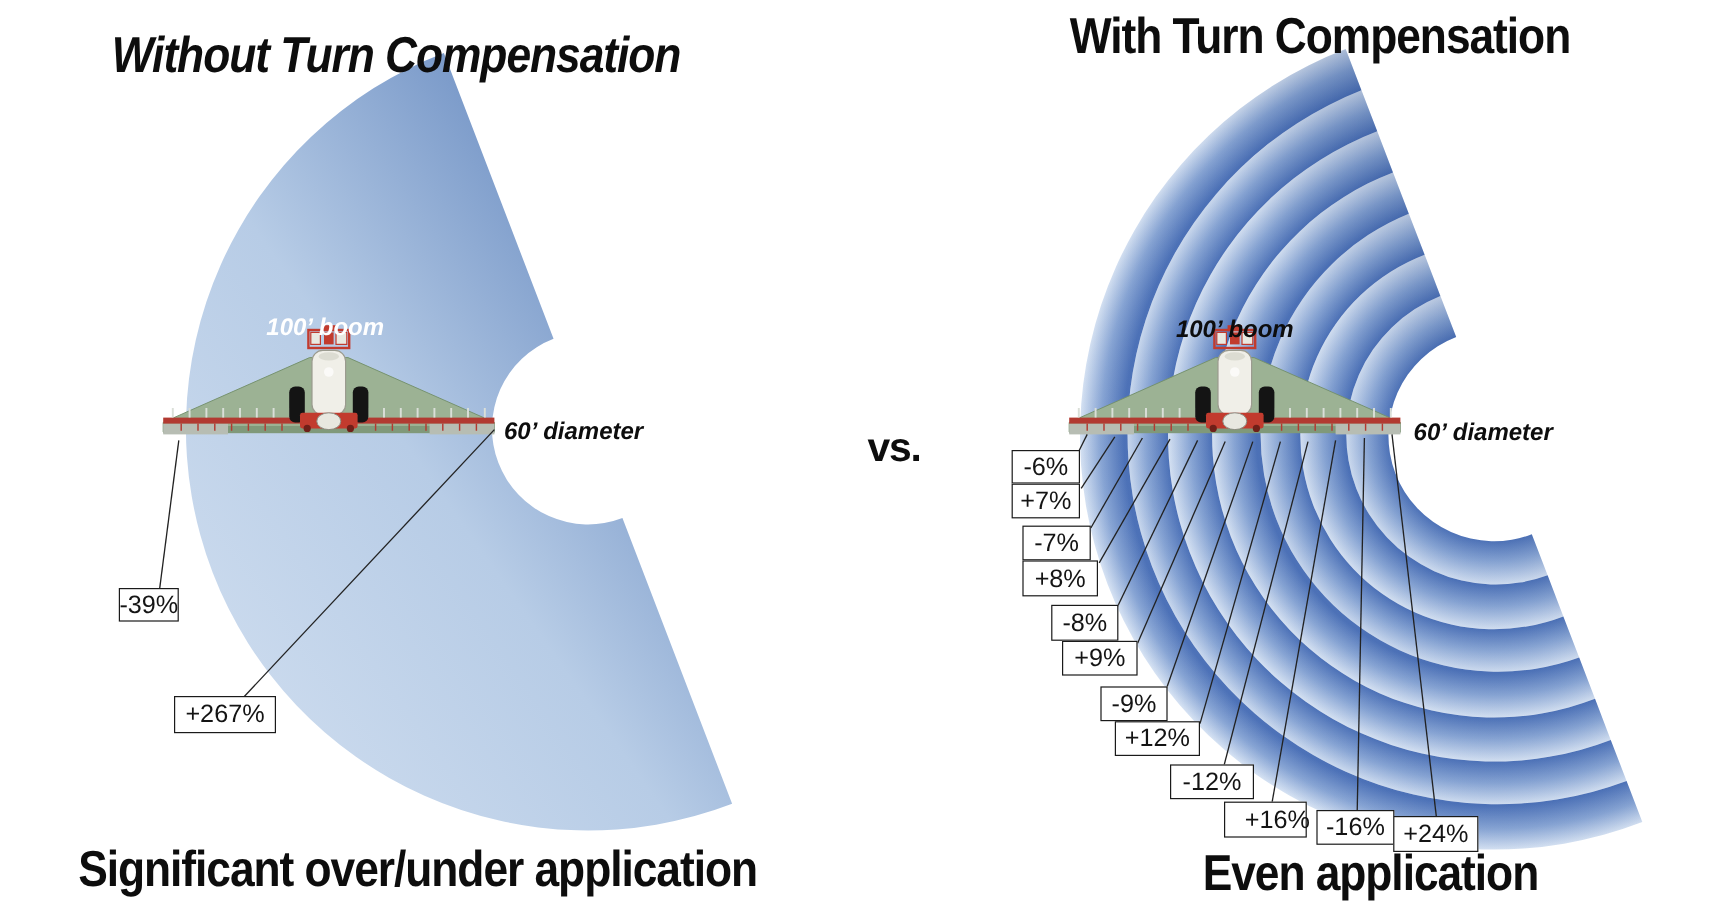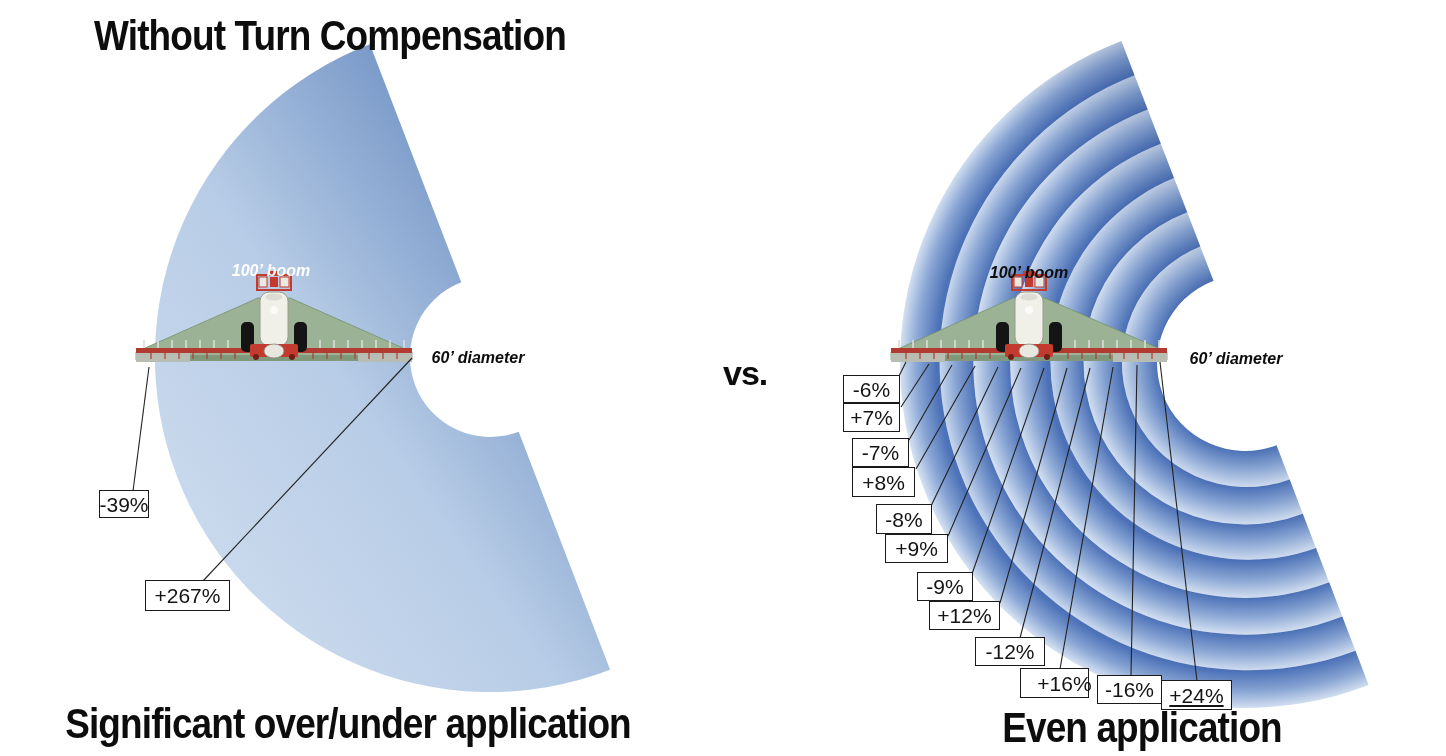--- a/index.html
+++ b/index.html
@@ -18,21 +18,21 @@
     font-weight:bold;font-size:42px;color:#0d0d0d;white-space:nowrap;
   }
   .caption>span{display:inline-block;transform:scaleX(0.88);letter-spacing:-1px;}
   .vs{
     position:absolute;font-weight:bold;font-size:34px;color:#0d0d0d;
     letter-spacing:-1px;
     margin-left:22px;
   }
   .annot{
     position:absolute;transform:translateX(-50%);
-    font-style:italic;font-weight:bold;font-size:16px;white-space:nowrap;
+    font-style:italic;font-weight:bold;font-size:20px;white-space:nowrap;
   }
   .annot.light{color:#ffffff;}
   .annot.dark{color:#0d0d0d;}
   .callout{
     position:absolute;box-sizing:border-box;
     background:#ffffff;border:1.4px solid #1a1a1a;
     display:flex;align-items:center;justify-content:center;
     font-size:21px;color:#141414;line-height:1;
   }
 </style>
@@ -147,22 +147,25 @@
       <line x1="1021" y1="368" x2="948" y2="536"></line>
       <line x1="1044" y1="368" x2="972" y2="574"></line>
       <line x1="1067" y1="368" x2="1000" y2="603"></line>
       <line x1="1090" y1="368" x2="1020" y2="638"></line>
       <line x1="1113" y1="367" x2="1060" y2="669"></line>
       <line x1="1137" y1="365" x2="1131" y2="676"></line>
       <line x1="1160" y1="362" x2="1197" y2="681"></line>
     </g>
   </svg>
 
-  <div class="title" style="left:330px;top:12px;">
+  <div class="title" style="left:330px;top:22px;font-style:italic;">
     <span>Without Turn Compensation</span>
+  </div>
+  <div class="title" style="left:1100px;top:6px;">
+    <span>With Turn Compensation</span>
   </div>
 
   <div class="caption" style="left:1142px;top:704px;">
     <span>Even application</span>
   </div>
   <div class="caption" style="left:348px;top:700px;">
     <span>Significant over/under application</span>
   </div>
 
   <div class="vs" style="left:701px;top:354px;">vs.</div>
@@ -179,15 +182,15 @@
   <div class="callout" style="left:843px;top:403px;width:57px;height:29px;">+7%</div>
   <div class="callout" style="left:852px;top:438px;width:57px;height:29px;">-7%</div>
   <div class="callout" style="left:852px;top:467px;width:63px;height:30px;">+8%</div>
   <div class="callout" style="left:876px;top:504px;width:56px;height:30px;">-8%</div>
   <div class="callout" style="left:885px;top:534px;width:63px;height:29px;">+9%</div>
   <div class="callout" style="left:917px;top:572px;width:56px;height:29px;">-9%</div>
   <div class="callout" style="left:929px;top:601px;width:71px;height:29px;">+12%</div>
   <div class="callout" style="left:975px;top:637px;width:70px;height:29px;">-12%</div>
   <div class="callout" style="left:1020px;top:668px;width:69px;height:30px;padding-left:20px;">+16%</div>
   <div class="callout" style="left:1097px;top:675px;width:65px;height:29px;">-16%</div>
-  <div class="callout" style="left:1161px;top:680px;width:71px;height:30px;text-decoration:underline;">+24%</div>
+  <div class="callout" style="left:1161px;top:680px;width:71px;height:30px;">+24%</div>
 
 </div>
 
 </body></html>

